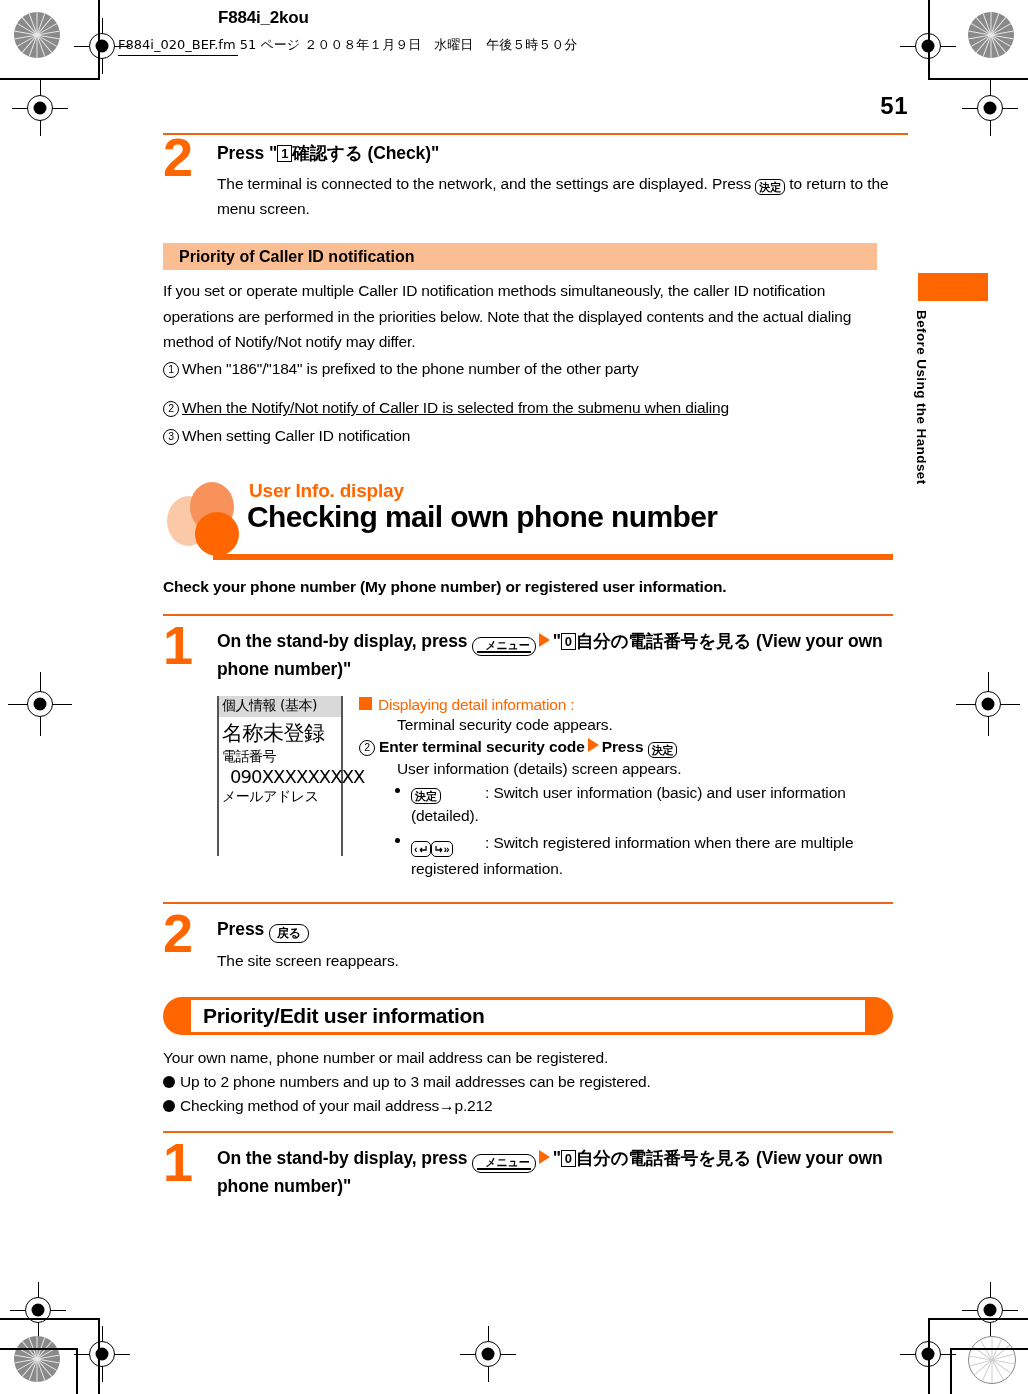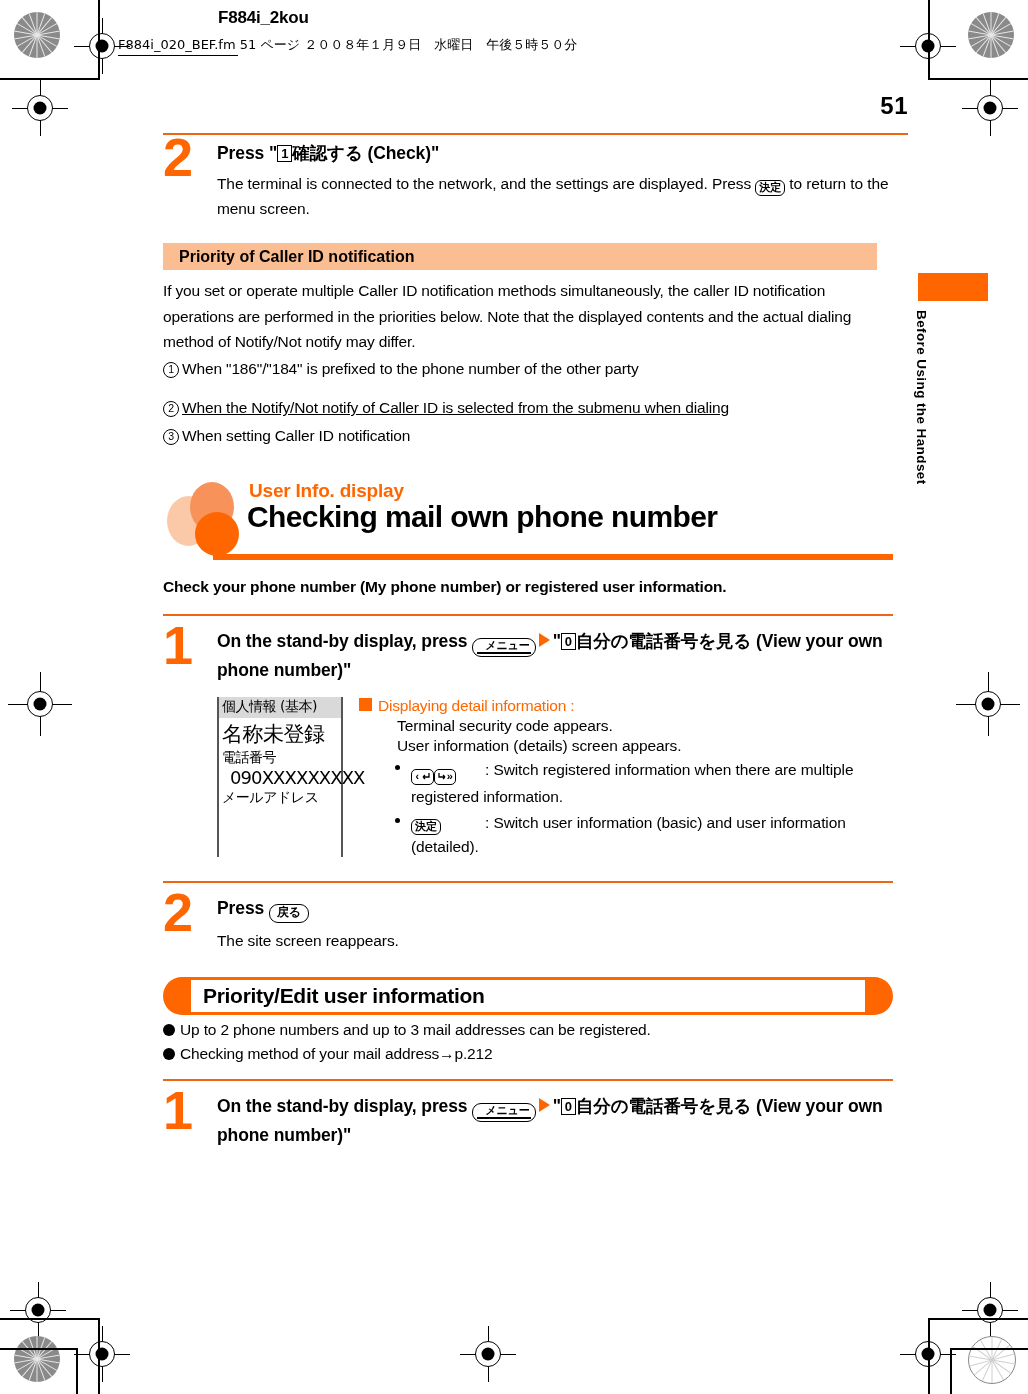--- a/index.html
+++ b/index.html
@@ -78,21 +78,21 @@
   .step-body{
     font-size:15.5px;line-height:1.62;margin-top:5px;letter-spacing:-0.1px;
   }
   .jp{font-family:"DejaVu Sans","Liberation Sans",sans-serif;}
 
   
   .key{
     display:inline-block;border:1.6px solid #000;border-radius:7px;
     padding:0 4px;font-size:11px;line-height:14px;font-weight:700;
     vertical-align:-2px;white-space:nowrap;
-    font-family:Liberation Mono, monospace;background:#fff;
+    font-family:Liberation Sans, sans-serif;background:#fff;
   }
   .key.k-menu{border-radius:9px;padding:0 5px 3px 12px;position:relative;}
   .key.k-menu::after{
     content:"";position:absolute;left:4px;right:4px;bottom:2px;height:2px;background:#000;
   }
   .key.k-kettei{border-radius:6px;padding:0 3px;}
   .key.k-modoru{border-radius:9px;padding:0 7px;font-size:12px;line-height:17px;}
   .keypair{display:inline-block;vertical-align:-3px;white-space:nowrap;}
   .keypair .key{border-radius:5px;padding:0 2px;font-size:11px;}
 
@@ -392,53 +392,57 @@
       <div class="phone-label">メールアドレス</div>
     </div>
 
     <div class="detail-col">
       <div class="detail-head">
         <span class="sq"></span><span>Displaying detail information :</span>
       </div>
 
       <div class="d-sub">Terminal security code appears.</div>
 
+      <div class="d-item">
+        <span class="circnum-s">2</span><b>Enter terminal security code</b><span class="tri"></span><b>Press</b>&nbsp;<span class="key k-kettei jp">決定</span>
+      </div>
       <div class="d-sub">User information (details) screen appears.</div>
+
+      <div class="d-bullet">
+        <span class="bdot"></span>
+        <span class="kslot"><span class="key k-kettei jp">決定</span></span><span>: Switch user information (basic) and user information (detailed).</span>
+      </div>
 
       <div class="d-bullet">
         <span class="bdot"></span>
         <span class="kslot"><span class="keypair"><span class="key">‹<svg width="10" height="10" viewBox="0 0 10 10" style="vertical-align:-1px">
                   <path d="M8 2 L8 6 L2 6 M2 6 L4 4 M2 6 L4 8" fill="none" stroke="#000" stroke-width="1.3"></path>
                 </svg></span><span class="key"><svg width="10" height="10" viewBox="0 0 10 10" style="vertical-align:-1px">
                   <path d="M2 2 L2 6 L8 6 M8 6 L6 4 M8 6 L6 8" fill="none" stroke="#000" stroke-width="1.3"></path>
                 </svg>»</span></span></span><span>: Switch registered information when there are multiple registered information.</span>
       </div>
-
-      <div class="d-bullet">
-        <span class="bdot"></span>
-        <span class="kslot"><span class="key k-kettei jp">決定</span></span><span>: Switch user information (basic) and user information (detailed).</span>
-      </div>
     </div>
   </div>
 
   <div class="hr-orange" style="margin-top:22px;"></div>
 
   <div class="step" style="margin-top:12px;">
     <div class="step-num">2</div>
     <div class="step-title">
       <span>Press</span>&nbsp;<span class="key k-modoru jp">戻る</span>
     </div>
     <div class="step-body">The site screen reappears.</div>
   </div>
 
   <div class="pill">
     <div class="inner"></div>
     <div class="label">Priority/Edit user information</div>
   </div>
 
+  <div class="bullet-line" style="margin-top:14px;">Your own name, phone number or mail address can be registered.</div>
   <div class="bullet-line">
     <span class="bdotbig"></span><span>Up to 2 phone numbers and up to 3 mail addresses can be registered.</span>
   </div>
   <div class="bullet-line">
     <span class="bdotbig"></span><span>Checking method of your mail address→p.212</span>
   </div>
 
   <div class="hr-orange" style="margin-top:16px;"></div>
 
   <div class="step" style="margin-top:12px;">

